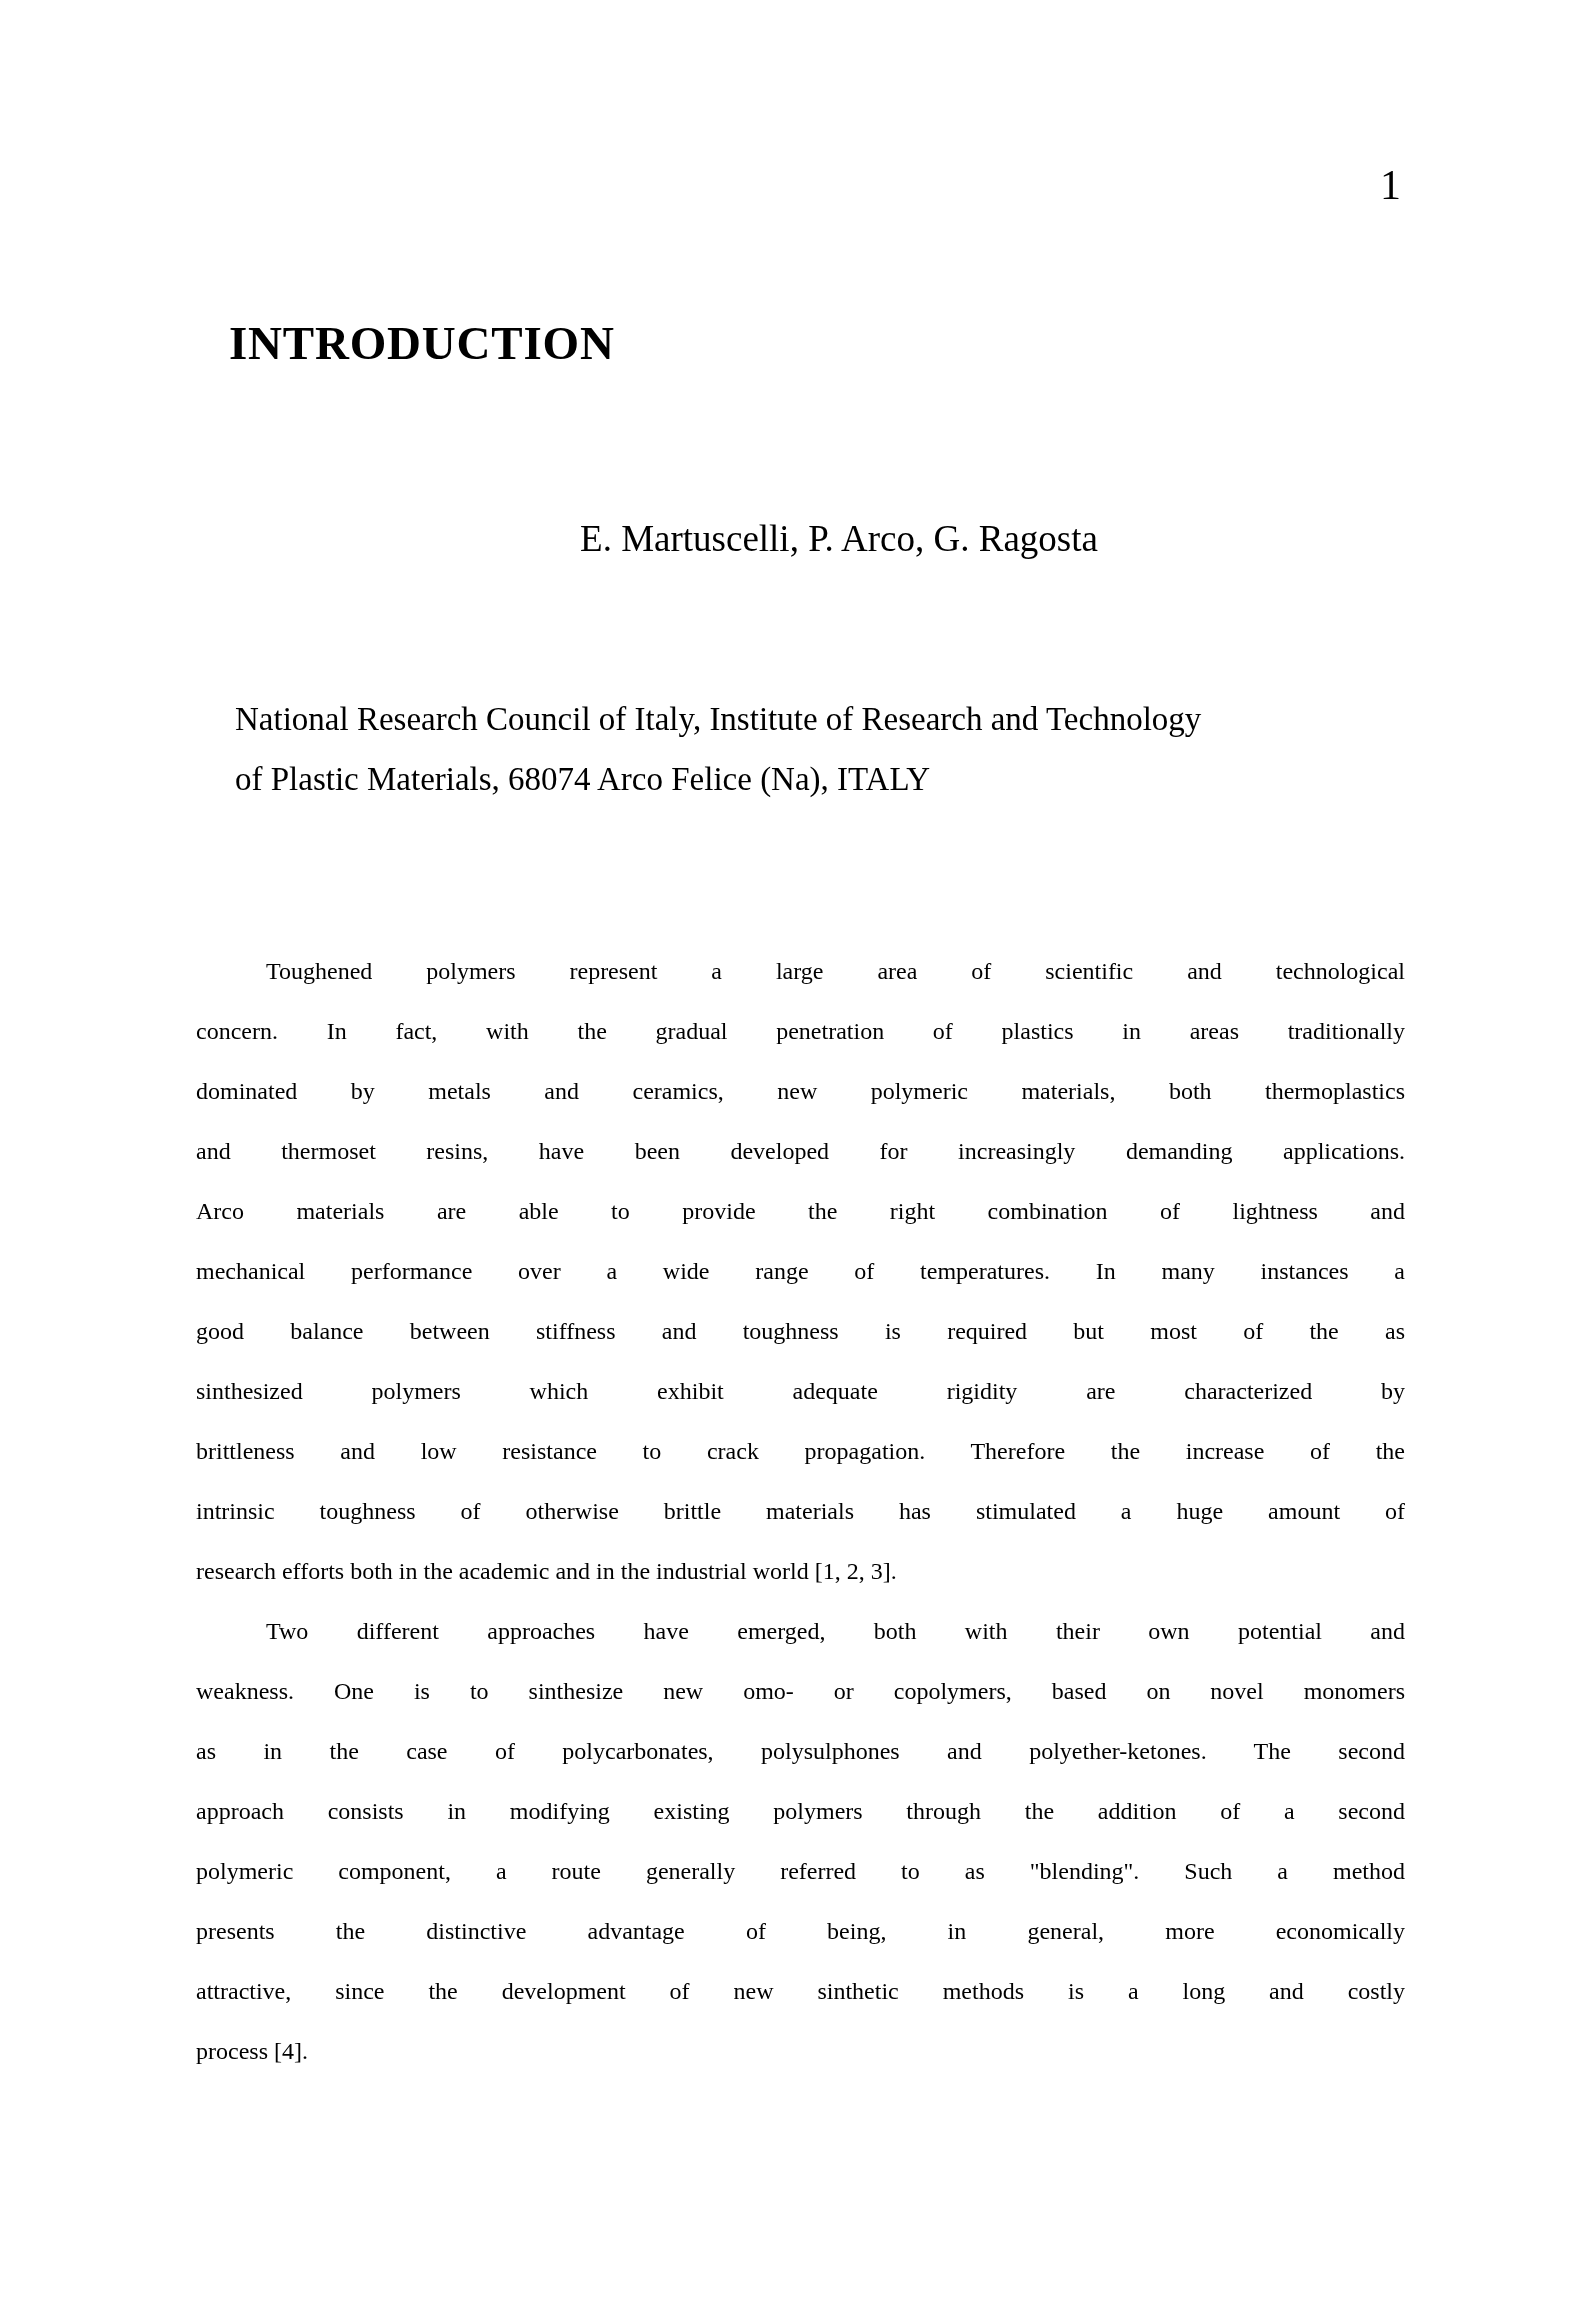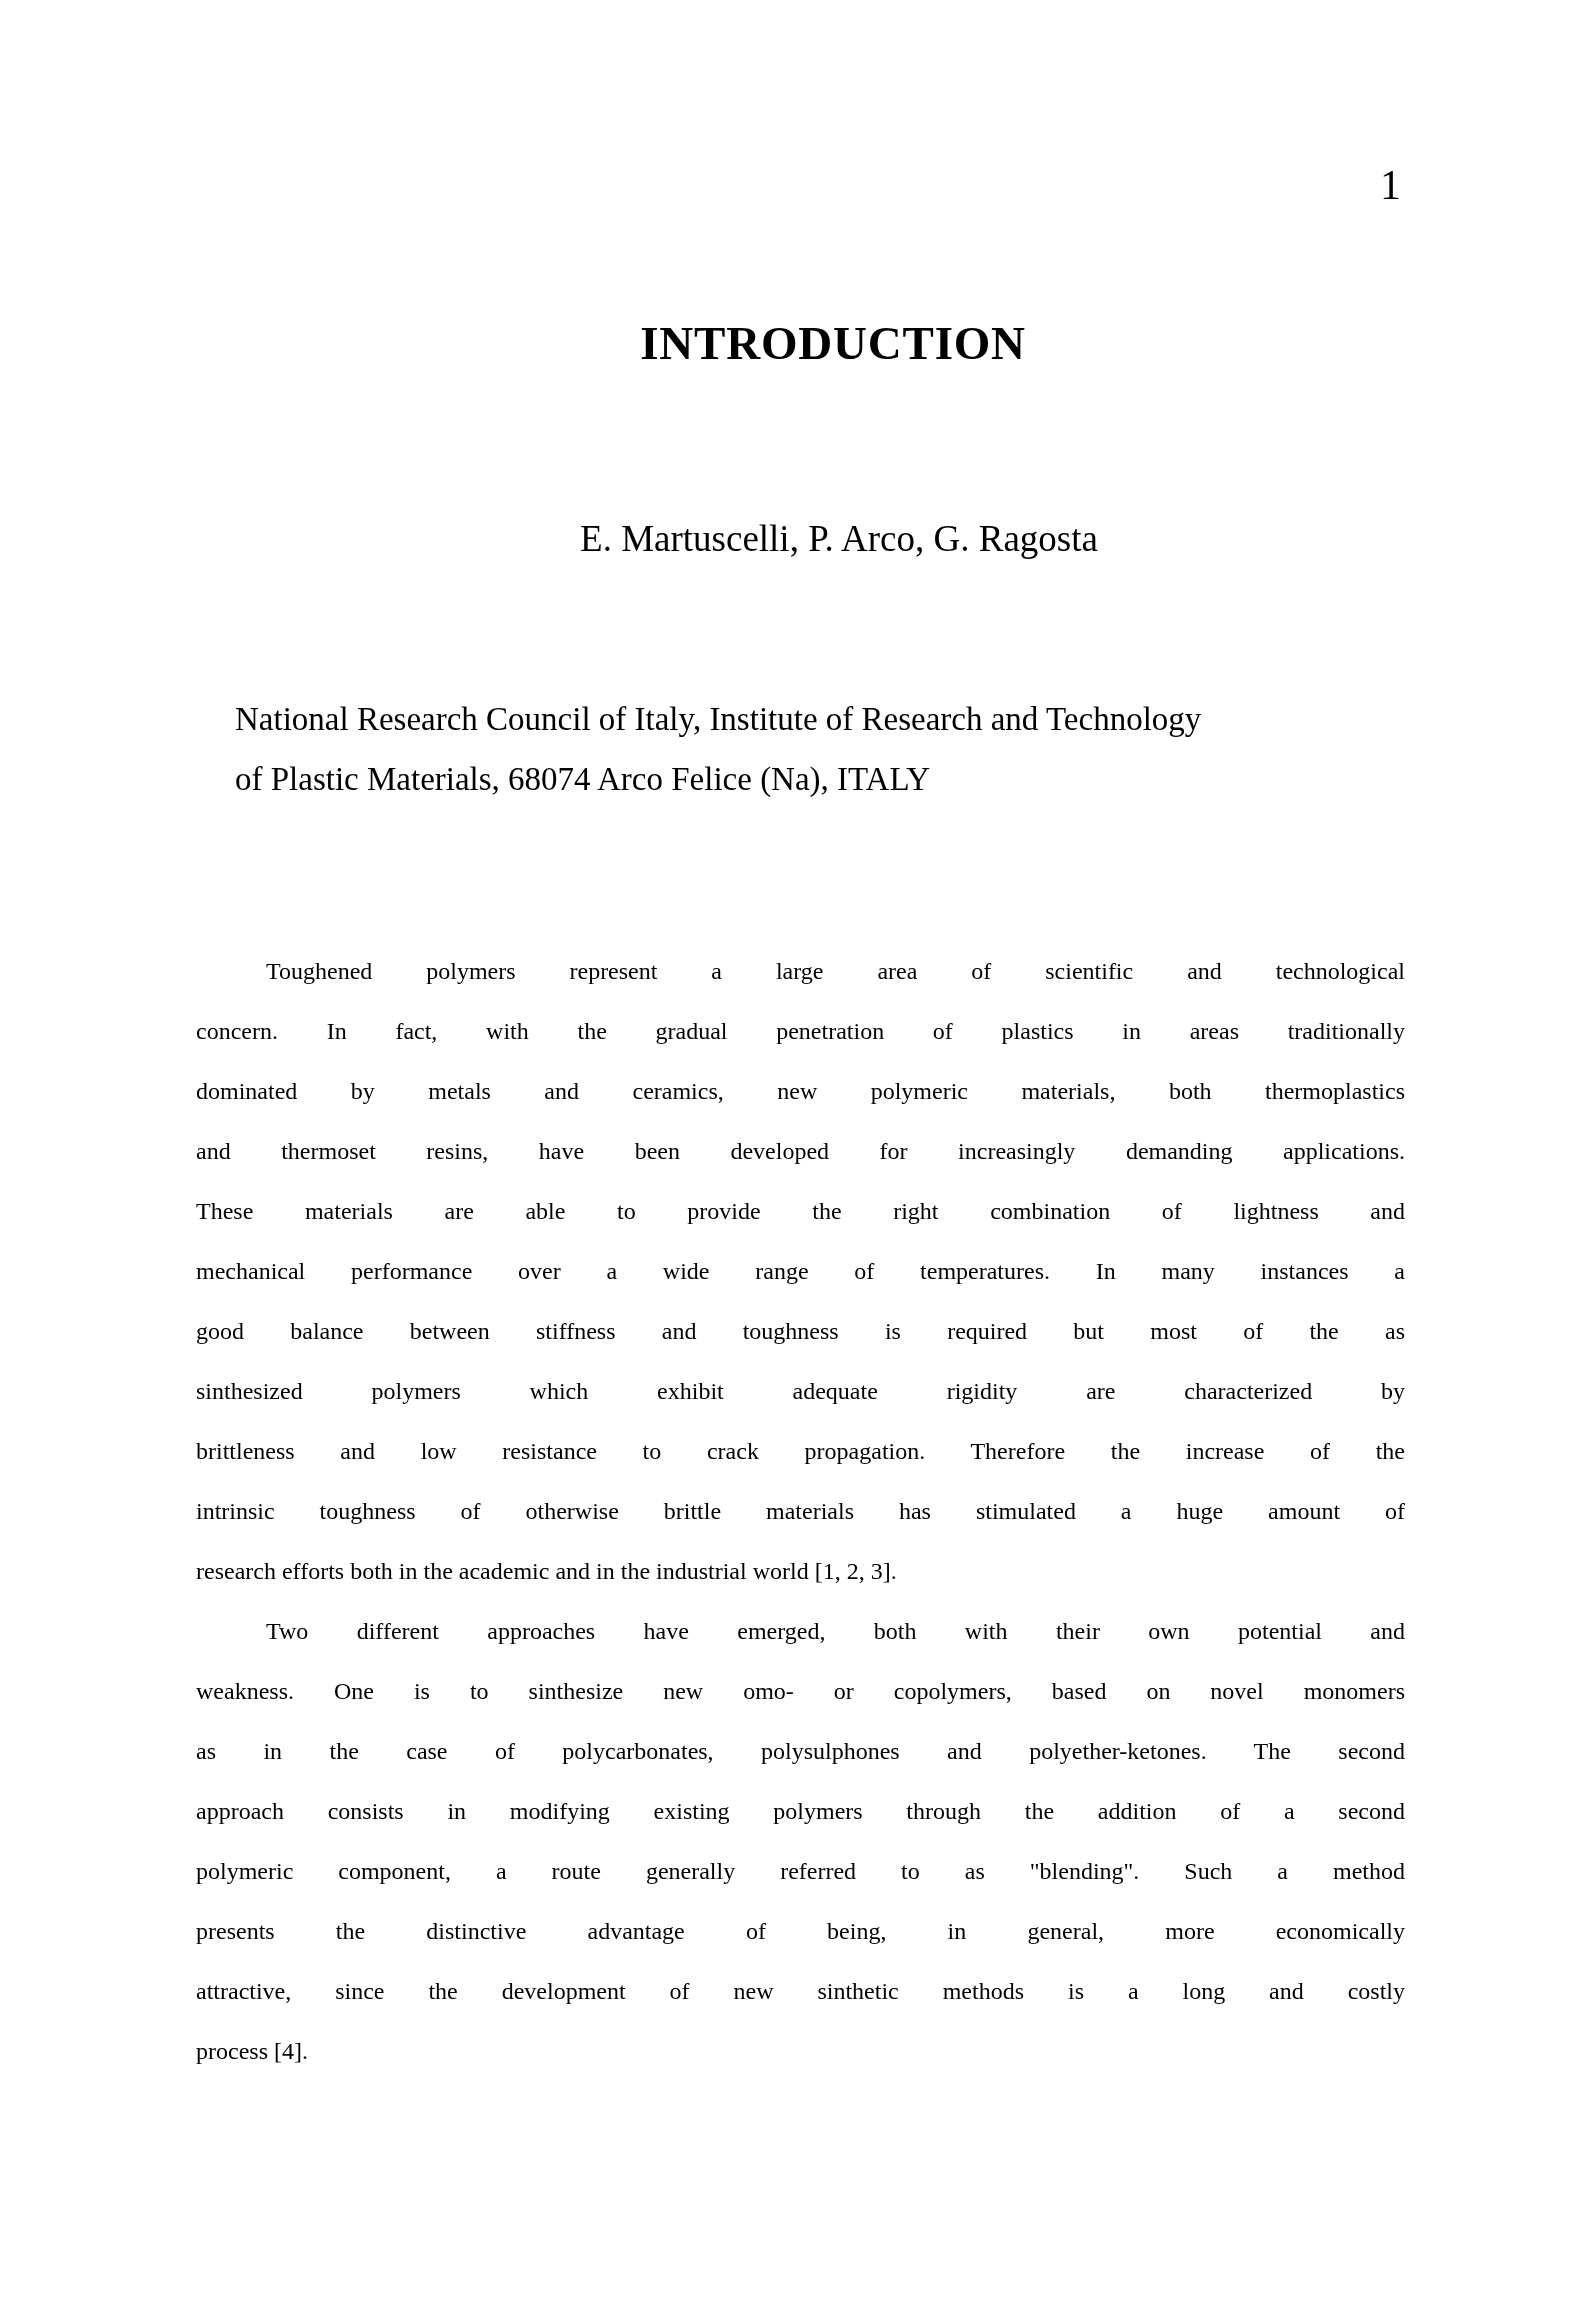--- a/index.html
+++ b/index.html
@@ -22,21 +22,21 @@
     left: 1380px;
     font-size: 42px;
     line-height: 1;
   }
   .title {
     position: absolute;
     top: 320px;
     left: 229px;
     width: 1208px;
     margin: 0;
-    text-align: center;
+    text-align: left;
     font-size: 47px;
     font-weight: 700;
     line-height: 1;
     letter-spacing: 0.8px;
   }
   .authors {
     position: absolute;
     top: 520px;
     left: 235px;
     width: 1208px;
@@ -89,21 +89,21 @@
       <div class="line first">National Research Council of Italy, Institute of Research and Technology</div>
       <div class="line last">of Plastic Materials, 68074 Arco Felice (Na), ITALY</div>
     </div>
 
   <div class="body-text">
     <div class="paragraph">
         <div class="line first">Toughened polymers represent a large area of scientific and technological</div>
         <div class="line">concern. In fact, with the gradual penetration of plastics in areas traditionally</div>
         <div class="line">dominated by metals and ceramics, new polymeric materials, both thermoplastics</div>
         <div class="line">and thermoset resins, have been developed for increasingly demanding applications.</div>
-        <div class="line">These materials are able to provide the right combination of lightness and</div>
+        <div class="line">Arco materials are able to provide the right combination of lightness and</div>
         <div class="line">mechanical performance over a wide range of temperatures. In many instances a</div>
         <div class="line">good balance between stiffness and toughness is required but most of the as</div>
         <div class="line">sinthesized polymers which exhibit adequate rigidity are characterized by</div>
         <div class="line">brittleness and low resistance to crack propagation. Therefore the increase of the</div>
         <div class="line">intrinsic toughness of otherwise brittle materials has stimulated a huge amount of</div>
         <div class="line last">research efforts both in the academic and in the industrial world [1, 2, 3].</div>
       </div>
     <div class="paragraph">
         <div class="line first">Two different approaches have emerged, both with their own potential and</div>
         <div class="line">weakness. One is to sinthesize new omo- or copolymers, based on novel monomers</div>

